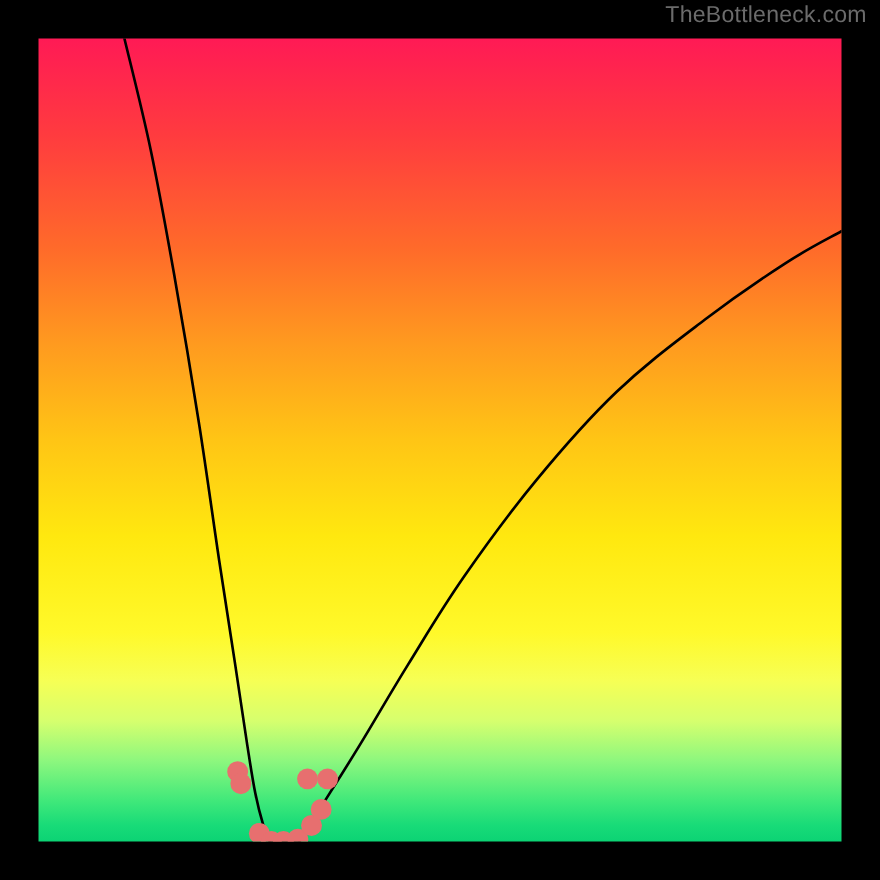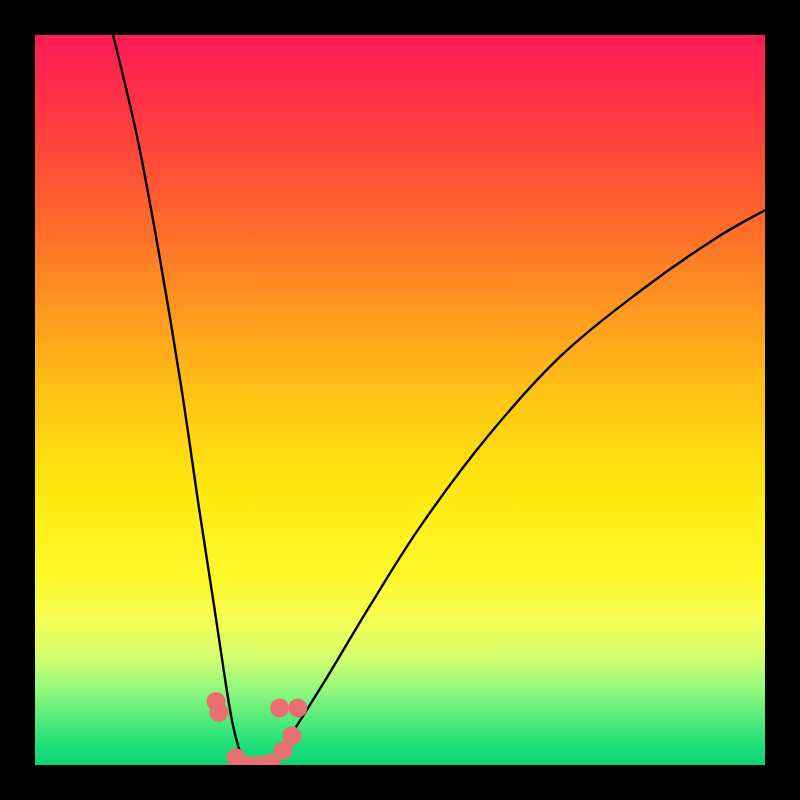--- a/index.html
+++ b/index.html
@@ -58,20 +58,21 @@
     top: 0;
     left: 0;
     width: 730px;
     height: 730px;
   }
 </style>
 </head>
 <body>
 
 <div class="frame">
+  <div class="watermark">TheBottleneck.com</div>
 
   <div class="plot">
     <svg class="curves" viewBox="0 0 730 730" preserveAspectRatio="none">
       <path id="curve-left" fill="none" stroke="#000" stroke-width="2.4" stroke-linecap="round" d="M 78.11 0 C 82.4462 18.396, 93.9218 62.78, 102.2 102.2 C 110.4782 141.62, 116.21600000000001 174.32400000000004, 124.10000000000001 219.00000000000003 C 131.984 263.67600000000004, 138.773 304.40999999999997, 146 350.4 C 153.227 396.39, 158.337 435.08, 164.25 474.5 C 170.163 513.92, 174.251 539.178, 178.85 569.4 C 183.44899999999998 599.622, 186.51500000000001 621.376, 189.8 642.4 C 193.085 663.424, 194.47200000000004 673.06, 197.10000000000002 686.1999999999999 C 199.728 699.3399999999999, 202.03480000000002 707.516, 204.4 715.4 C 206.7652 723.284, 209.1888 727.372, 210.23999999999998 730"></path>
       <path id="curve-floor" fill="none" stroke="#000" stroke-width="2.4" stroke-linecap="round" d="M 210.23999999999998 730 C 211.1598 730, 213.1162 730, 215.35 730 C 217.5838 730, 220.02200000000002 730, 222.65 730 C 225.278 730, 227.322 730, 229.95 730 C 232.57799999999997 730, 235.936 730, 237.25 730"></path>
       <path id="curve-right" fill="none" stroke="#000" stroke-width="2.4" stroke-linecap="round" d="M 237.25 730 C 240.535 724.744, 245.64499999999998 716.568, 255.49999999999997 700.8 C 265.35499999999996 685.0319999999999, 277.546 666.052, 292 642.4 C 306.454 618.7479999999999, 318.718 596.994, 335.8 569.4 C 352.882 541.8059999999999, 365.87600000000003 519.322, 386.90000000000003 489.09999999999997 C 407.92400000000004 458.878, 427.634 431.72200000000004, 452.6 401.50000000000006 C 477.56600000000003 371.2780000000001, 498.00600000000003 347.48, 525.6 321.2 C 553.194 294.91999999999996, 578.3059999999999 276.52399999999994, 605.9 255.49999999999997 C 633.494 234.47599999999997, 656.5620000000001 218.854, 678.9000000000001 204.4 C 701.238 189.946, 720.802 180.456, 730 175.2"></path>
       <g id="markers">
           <circle cx="181.04" cy="666.49" r="9.5" fill="#e76f6f"></circle>
           <circle cx="183.96" cy="677.44" r="9.5" fill="#e76f6f"></circle>
           <circle cx="200.75000000000003" cy="722.7" r="9.5" fill="#e76f6f"></circle>

